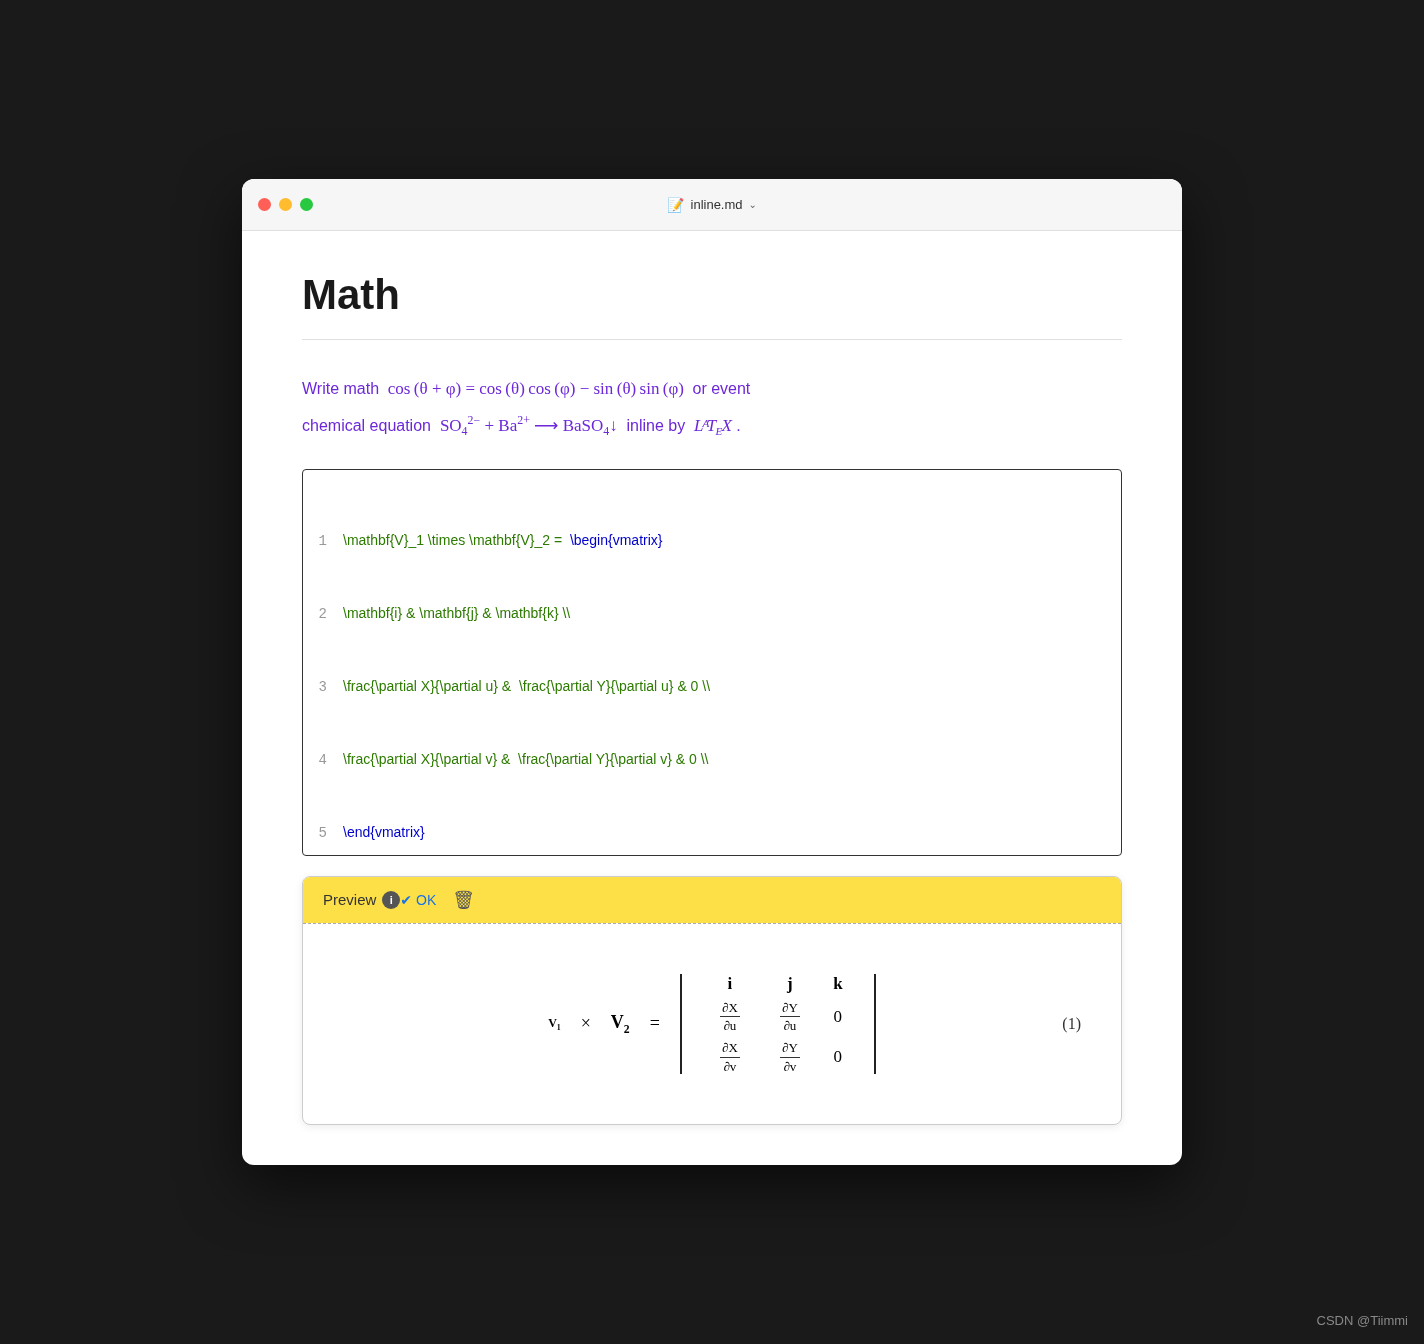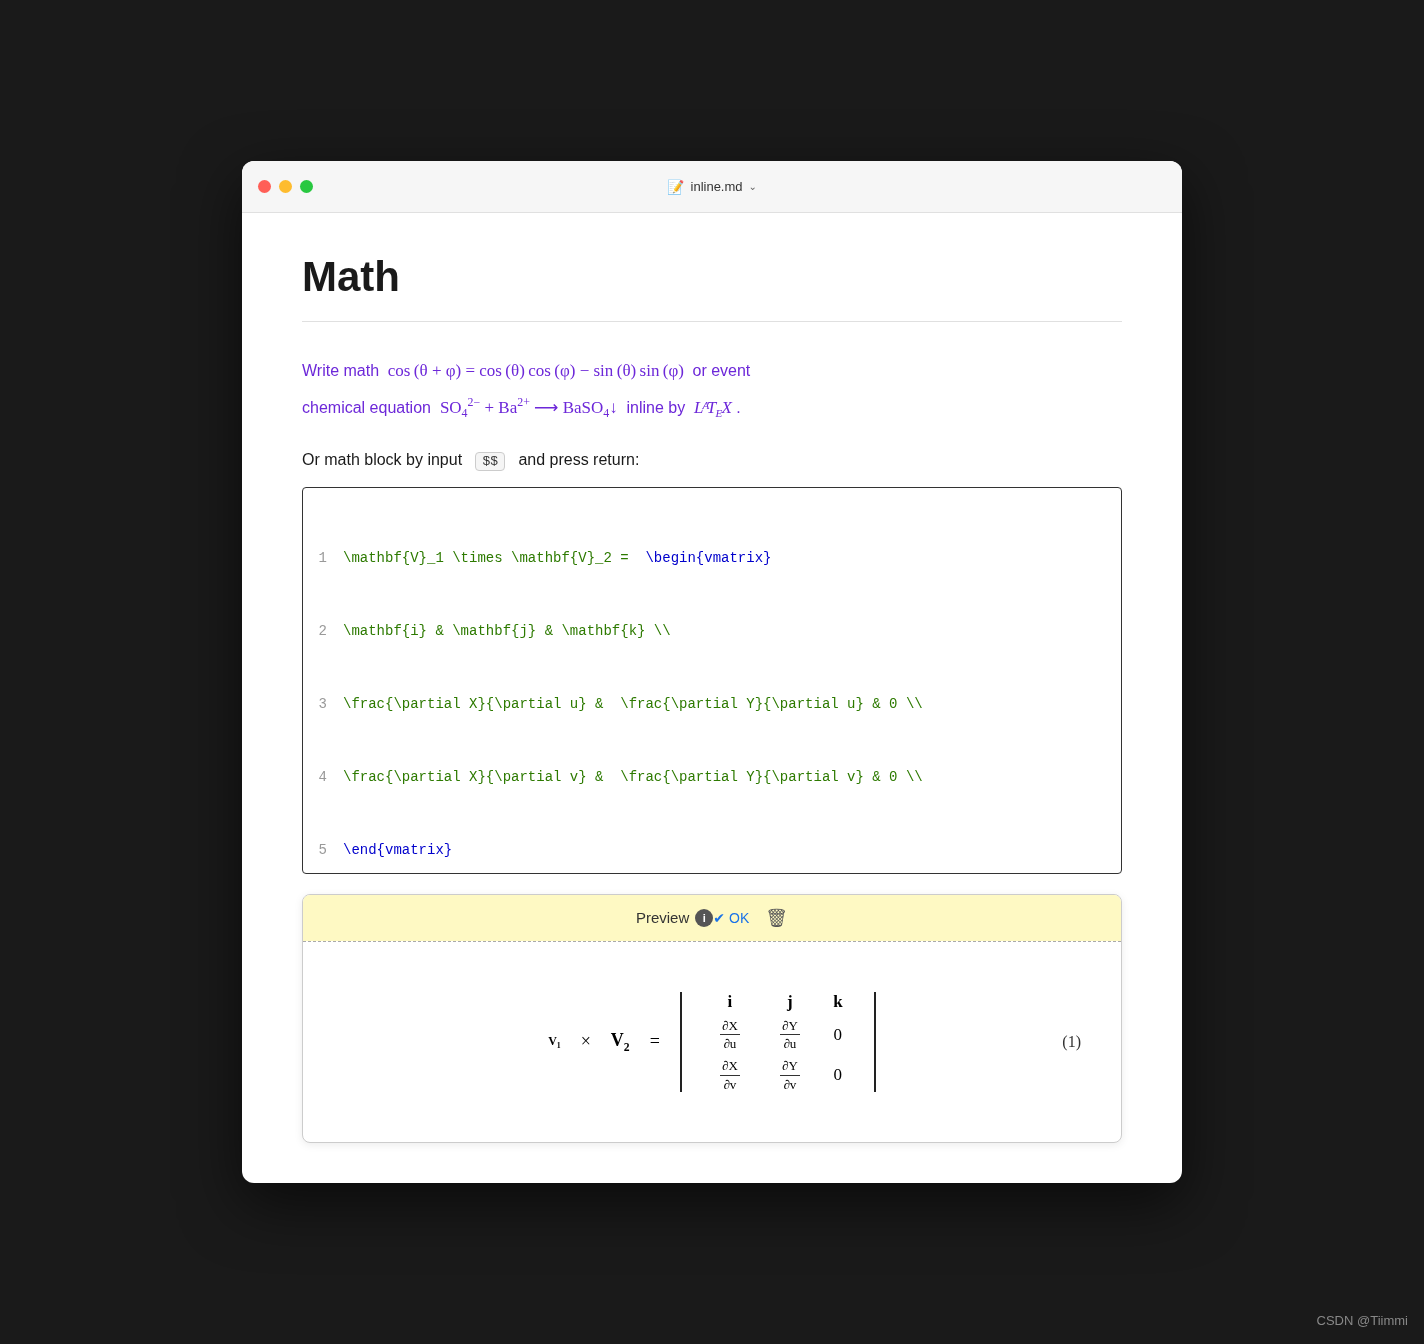--- a/index.html
+++ b/index.html
@@ -139,21 +139,21 @@
       padding-right: 16px;
       color: #999;
       font-size: 14px;
       font-family: 'Courier New', monospace;
       user-select: none;
       flex-shrink: 0;
     }
 
     .line-content {
       font-size: 14px;
-      font-family: Liberation Mono, monospace;
+      font-family: Liberation Sans, sans-serif;
       color: #333;
       flex: 1;
       padding: 3px 0;
       margin-top: 47px;
     }
 
     .code-area {
       padding: 10px 0;
     }
 
@@ -164,23 +164,23 @@
       border: 1px solid #ccc;
       border-radius: 8px;
       overflow: hidden;
       background: #fff;
       box-shadow: 0 2px 8px rgba(0,0,0,0.08);
     }
 
     .preview-header {
       display: flex;
       align-items: center;
-      justify-content: center;
+      justify-content: flex-start;
       padding: 12px 20px;
-      background: #fef9c3;
+      background: #fde047;
     }
 
     .preview-label {
       font-size: 15px;
       color: #333;
       font-weight: 500;
       display: flex;
       align-items: center;
       gap: 6px;
     }
@@ -329,27 +329,20 @@
       <span class="math-formula">
         SO<sub>4</sub><sup>2−</sup> + Ba<sup>2+</sup> ⟶ BaSO<sub>4</sub>↓
       </span>
       <span>&nbsp;inline by&nbsp;</span>
       <span class="math-formula italic-math">
         <i>L</i><sup style="font-size:0.65em;vertical-align:0.4em;margin-left:-0.1em;">A</sup><span style="margin-left:-0.15em;">T</span><sub style="font-size:0.65em;vertical-align:-0.3em;margin-left:-0.05em;">E</sub><span style="margin-left:-0.05em;">X</span>
       </span>
       <span>.</span>
     </div>
 
-    <div class="block-label">
-      <span>Or math block by input</span>
-      <span>&nbsp;</span>
-      <span class="code-badge">$$</span>
-      <span>&nbsp;</span>
-      <span>and press return:</span>
-    </div>
 
     <div class="code-block">
       <div class="code-area">
 
         <div class="code-line">
           <span class="line-num">1</span>
           <span class="line-content">
             <span class="kw-green">\mathbf{V}_1 \times \mathbf{V}_2 = &nbsp;</span><span class="kw-blue">\begin{vmatrix}</span>
           </span>
         </div>

